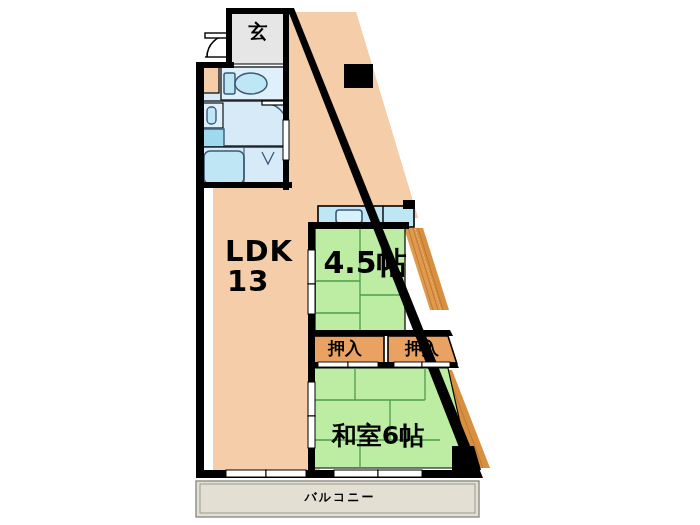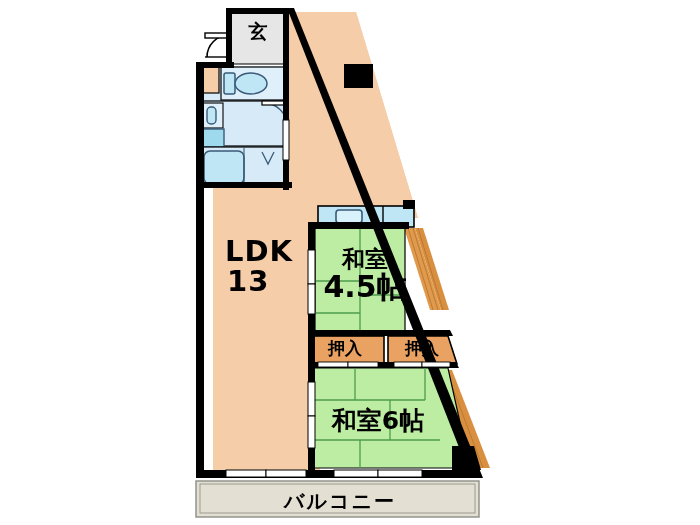--- a/index.html
+++ b/index.html
@@ -7,25 +7,25 @@
        font-family:"DejaVu Sans","Liberation Sans",sans-serif;}
   #plan{position:absolute;left:0;top:0;width:700px;height:525px;}
   .lbl{position:absolute;color:#000;font-weight:bold;white-space:nowrap;
        text-align:center;line-height:1.05;pointer-events:none;}
   #ldk-label{left:205px;top:236px;width:102px;font-size:29px;letter-spacing:1px;}
   #ldk-label .n{display:block;text-align:left;padding-left:22px;}
   #ldk-label .t{display:block;text-align:left;padding-left:20px;}
   #washitsu45-label{left:313px;top:247px;width:104px;font-size:23px;}
   #washitsu45-label .t{display:block;}
   #washitsu45-label .n{display:block;font-size:30px;}
-  #washitsu6-label{left:312px;top:408px;width:132px;font-size:25px;}
+  #washitsu6-label{left:312px;top:423px;width:132px;font-size:25px;}
   #genkan-label{left:238px;top:22px;width:40px;font-size:19px;}
   #oshiire1-label{left:315px;top:340px;width:60px;font-size:17px;}
   #oshiire2-label{left:392px;top:340px;width:60px;font-size:17px;}
-  #balcony-label{left:250px;top:491px;width:180px;font-size:20px;letter-spacing:2px;}
+  #balcony-label{left:250px;top:491px;width:180px;font-size:12px;letter-spacing:2px;}
 </style>
 </head>
 <body>
 
 <svg id="plan" viewBox="0 0 700 525">
 
   <g>
     <rect x="196" y="481" width="283" height="36" fill="#e3dfd3" stroke="#8d8d85" stroke-width="1.4"></rect>
     <rect x="200" y="484" width="275" height="29" fill="none" stroke="#9b9b92" stroke-width="1"></rect>
   </g>
@@ -186,21 +186,20 @@
   </g>
 
 </svg>
 
 <div class="lbl" id="ldk-label">
   <span class="t">LDK</span>
   <span class="n">13</span>
 </div>
 
 <div class="lbl" id="washitsu45-label">
-  <span class="t">和室</span>
   <span class="n">4.5帖</span>
 </div>
 
 <div class="lbl" id="washitsu6-label">和室6帖</div>
 
 <div class="lbl" id="genkan-label">玄</div>
 
 <div class="lbl" id="oshiire1-label">押入</div>
 <div class="lbl" id="oshiire2-label">押入</div>
 

